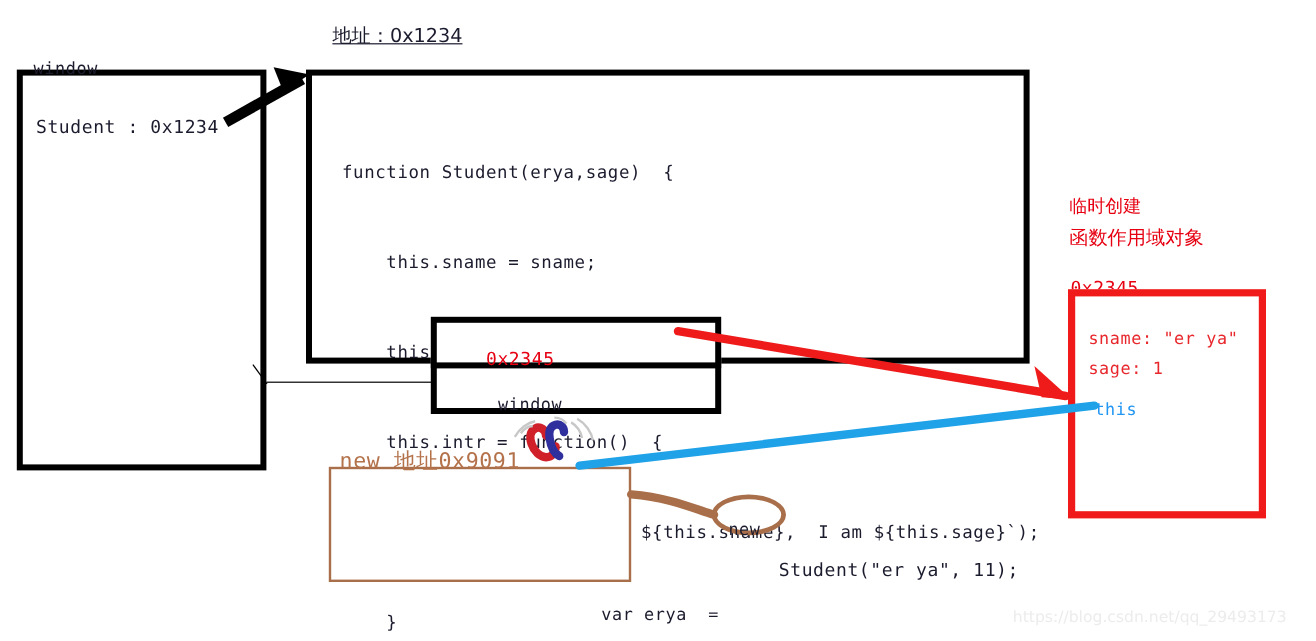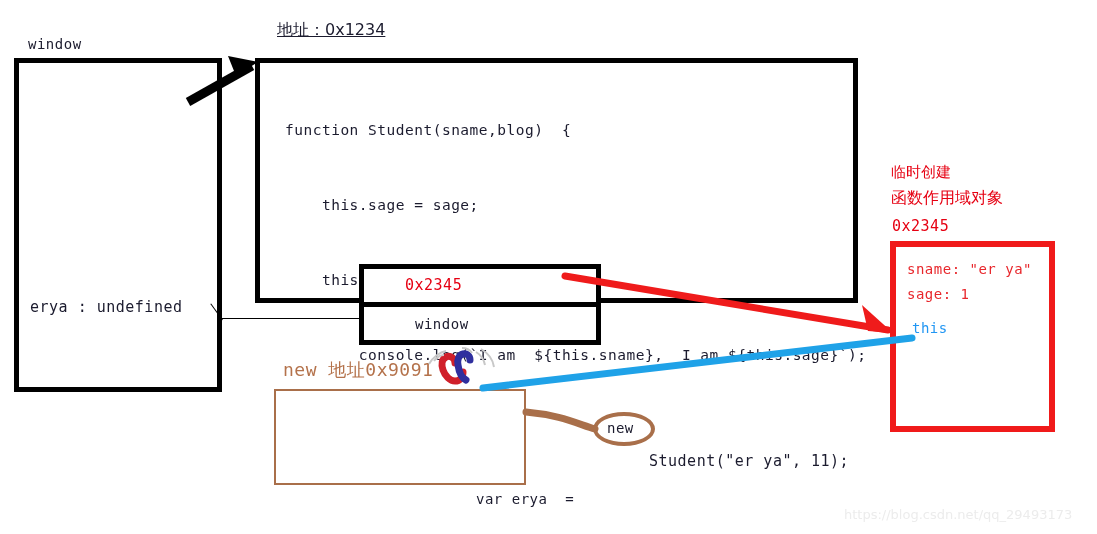--- a/index.html
+++ b/index.html
@@ -18,20 +18,21 @@
     overflow: hidden;
   }
   .abs { position: absolute; }
 
   
   .mono {
     font-family: "DejaVu Sans Mono", monospace;
     color: #1b1b2e;
     white-space: pre;
     letter-spacing: 0.5px;
+    margin-top: 14px;
   }
   .cjk {
     font-family: "DejaVu Sans", sans-serif;
     white-space: pre;
   }
 
   
   #window-box {
     left: 14px; top: 58px;
     width: 208px; height: 334px;
@@ -144,21 +145,21 @@
     text-align: right;
   }
 
   
   #call-expr {
     left: 649px; top: 452px;
     font-size: 15px;
     color: #1b1b2e;
   }
   #var-expr {
-    left: 476px; top: 491px;
+    left: 501px; top: 491px;
     font-size: 14px;
     color: #1b1b2e;
   }
 
   
   #red-note-1 {
     left: 891px; top: 163px;
     font-size: 15px;
     color: #e60012;
     font-family: Liberation Serif, serif;
@@ -212,27 +213,28 @@
     pointer-events: none;
   }
 </style>
 </head>
 <body>
 
 <div id="canvas">
 
   <div class="abs" id="window-box"></div>
   <div class="abs mono" id="window-label">window</div>
-  <div class="abs mono" id="window-erya-row">erya : undefined</div>
+  <div class="abs mono" id="window-student-row">Student : 0x1234</div>
 
   <div class="abs cjk" id="addr-1234">地址：0x1234</div>
 
   <div class="abs" id="code-box"></div>
   <div class="abs mono" id="code-lines">
-    <div>function Student(sname,blog)  {</div>
+    <div>function Student(erya,sage)  {</div>
+    <div>    this.sname = sname;</div>
     <div>    this.sage = sage;</div>
     <div>    this.intr = function()  {</div>
     <div>        console.log(`I am  ${this.sname},  I am ${this.sage}`);</div>
     <div>    }</div>
     
   </div>
 
   <div class="abs" id="scope-box"></div>
   <div class="abs" id="scope-divider"></div>
   <div class="abs mono" id="scope-addr">0x2345</div>

